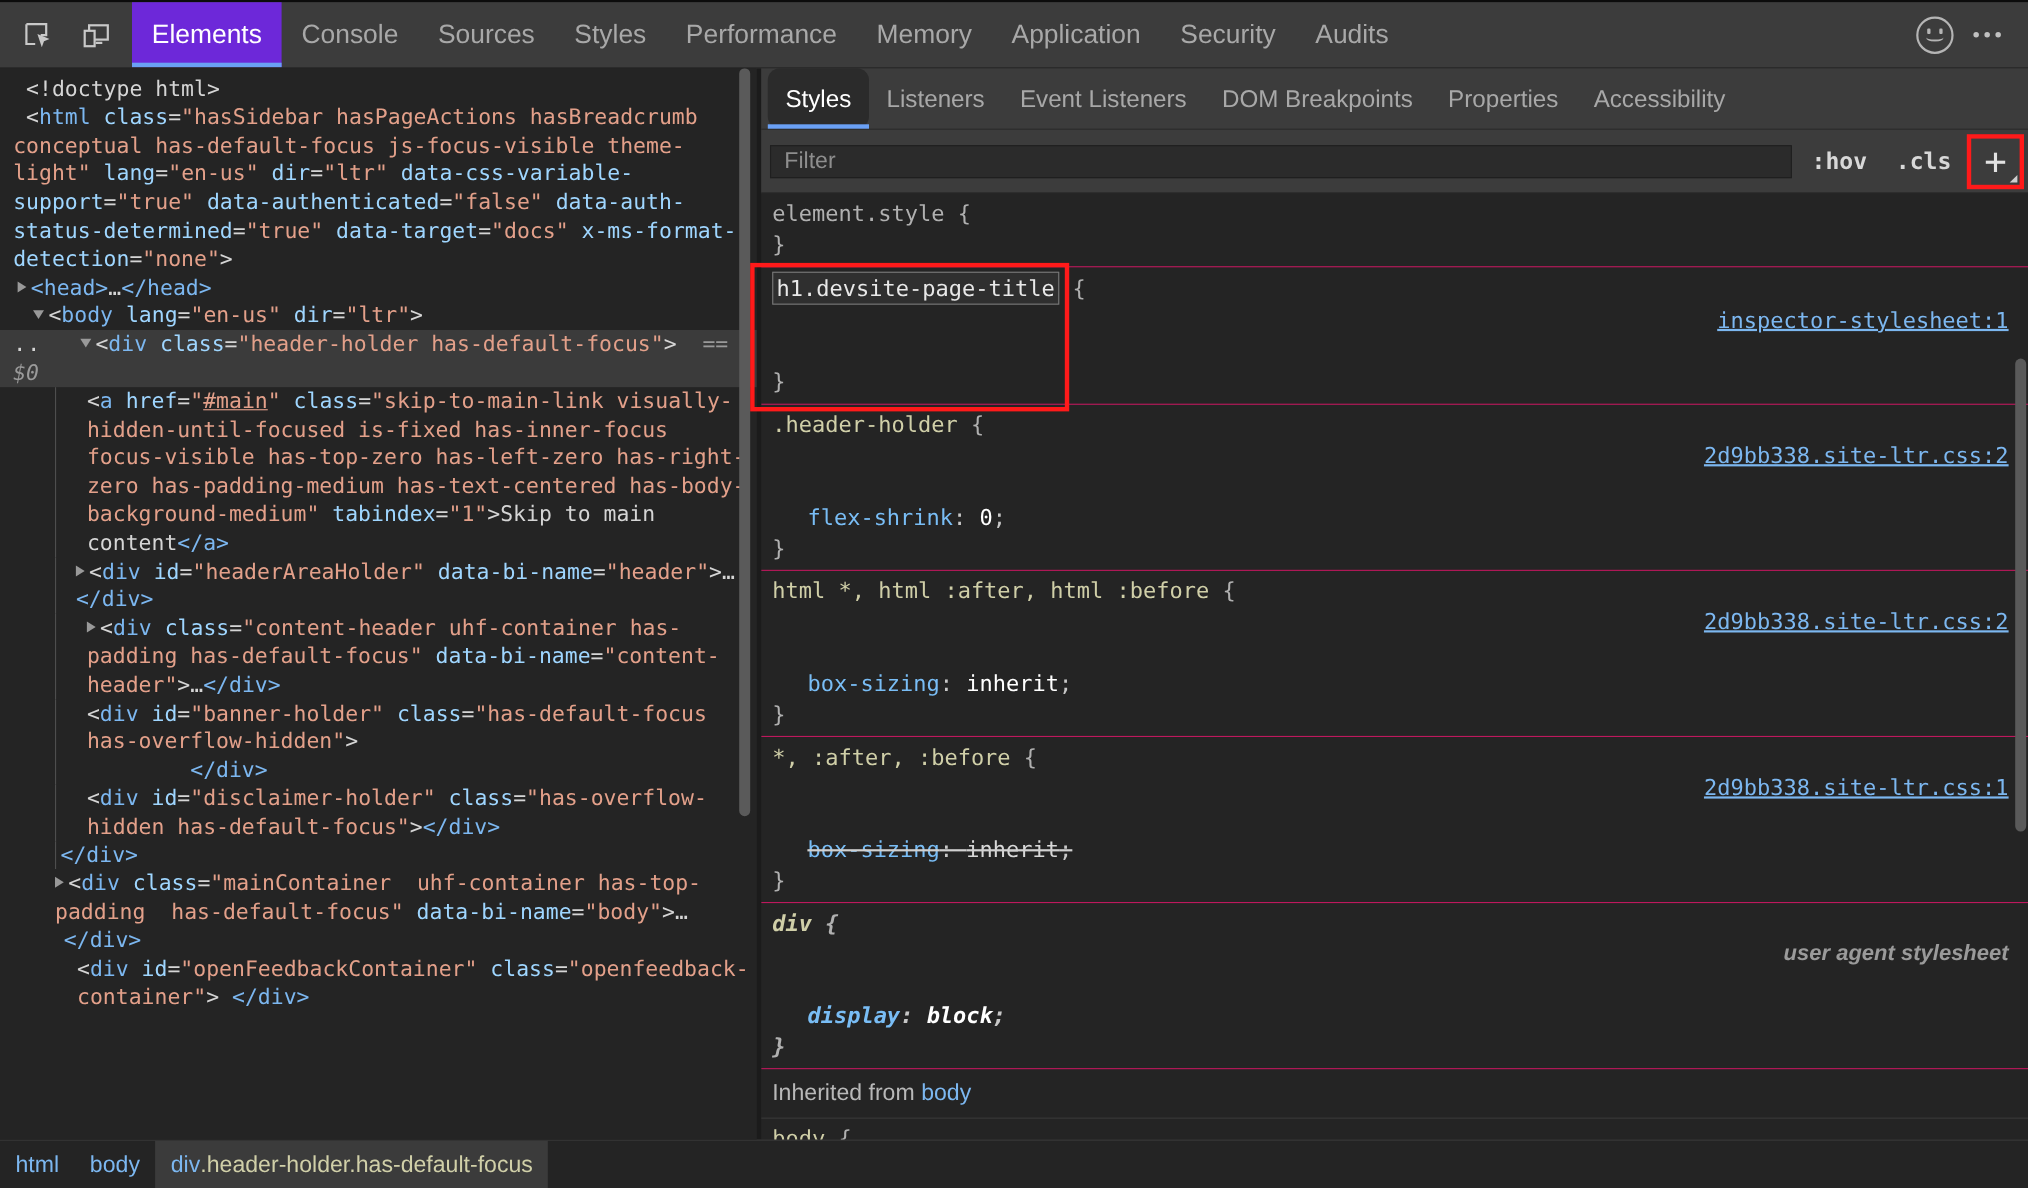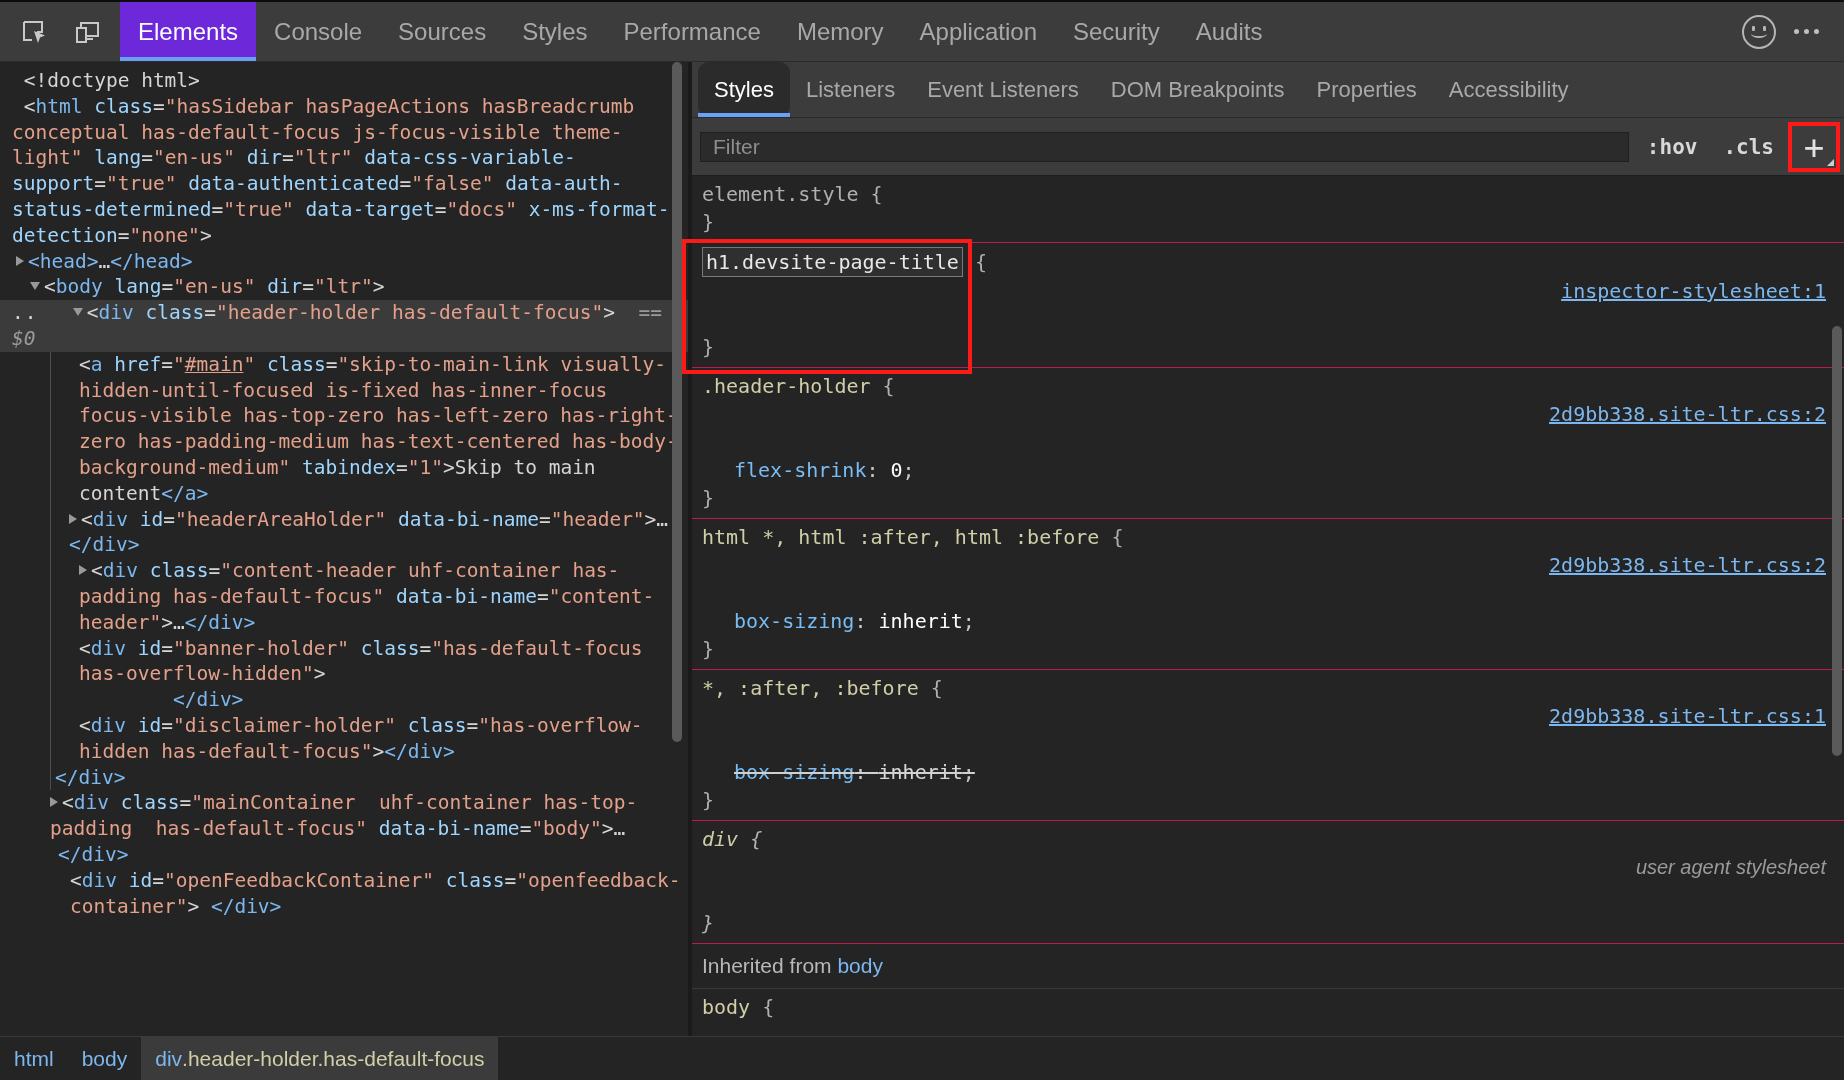--- a/index.html
+++ b/index.html
@@ -277,21 +277,21 @@
     cursor: pointer;
     white-space: nowrap;
   }
   .origin.ua {
     color: #9a9a9a;
     text-decoration: none;
     font-style: italic;
     font-family: "Liberation Sans", sans-serif;
   }
   .strike { text-decoration: line-through; }
-  .italicrule .cssline { font-style: italic; }
+  .italicrule .cssline { font-style: italic; font-weight: bold; }
   .inherited-hdr {
     font-family: "Liberation Sans", sans-serif;
     font-size: 21px;
     color: #b8b8b8;
     padding: 10px 0 10px 10px;
     border-bottom: 1px solid #3a3a3a;
     background: #242424;
   }
   .inherited-hdr .bodylink { color: #7cb7f0; }
   .sel-editbox {
@@ -514,20 +514,21 @@
             <span class="origin">2d9bb338.site-ltr.css:1</span>
           </div>
           <div class="cssline ind strike"><span class="prop">box-sizing</span><span class="propw">: </span><span class="valueoff">inherit</span><span class="propw">;</span></div>
           <div class="cssline"><span class="sel-gray">}</span></div>
         </div>
 
         <div class="rule italicrule">
           <div class="cssline"><span class="sel-txt">div</span><span class="sel-gray"> {</span>
             <span class="origin ua">user agent stylesheet</span>
           </div>
+          <div class="cssline ind"><span class="prop">display</span><span class="propw">: </span><span class="value">block</span><span class="propw">;</span></div>
           <div class="cssline"><span class="sel-gray">}</span></div>
         </div>
 
         <div class="inherited-hdr"><span>Inherited from</span> <span class="bodylink">body</span></div>
 
         <div class="rule nobottom">
           <div class="cssline"><span class="sel-txt">body</span><span class="sel-gray"> {</span>
             
           </div>
 

